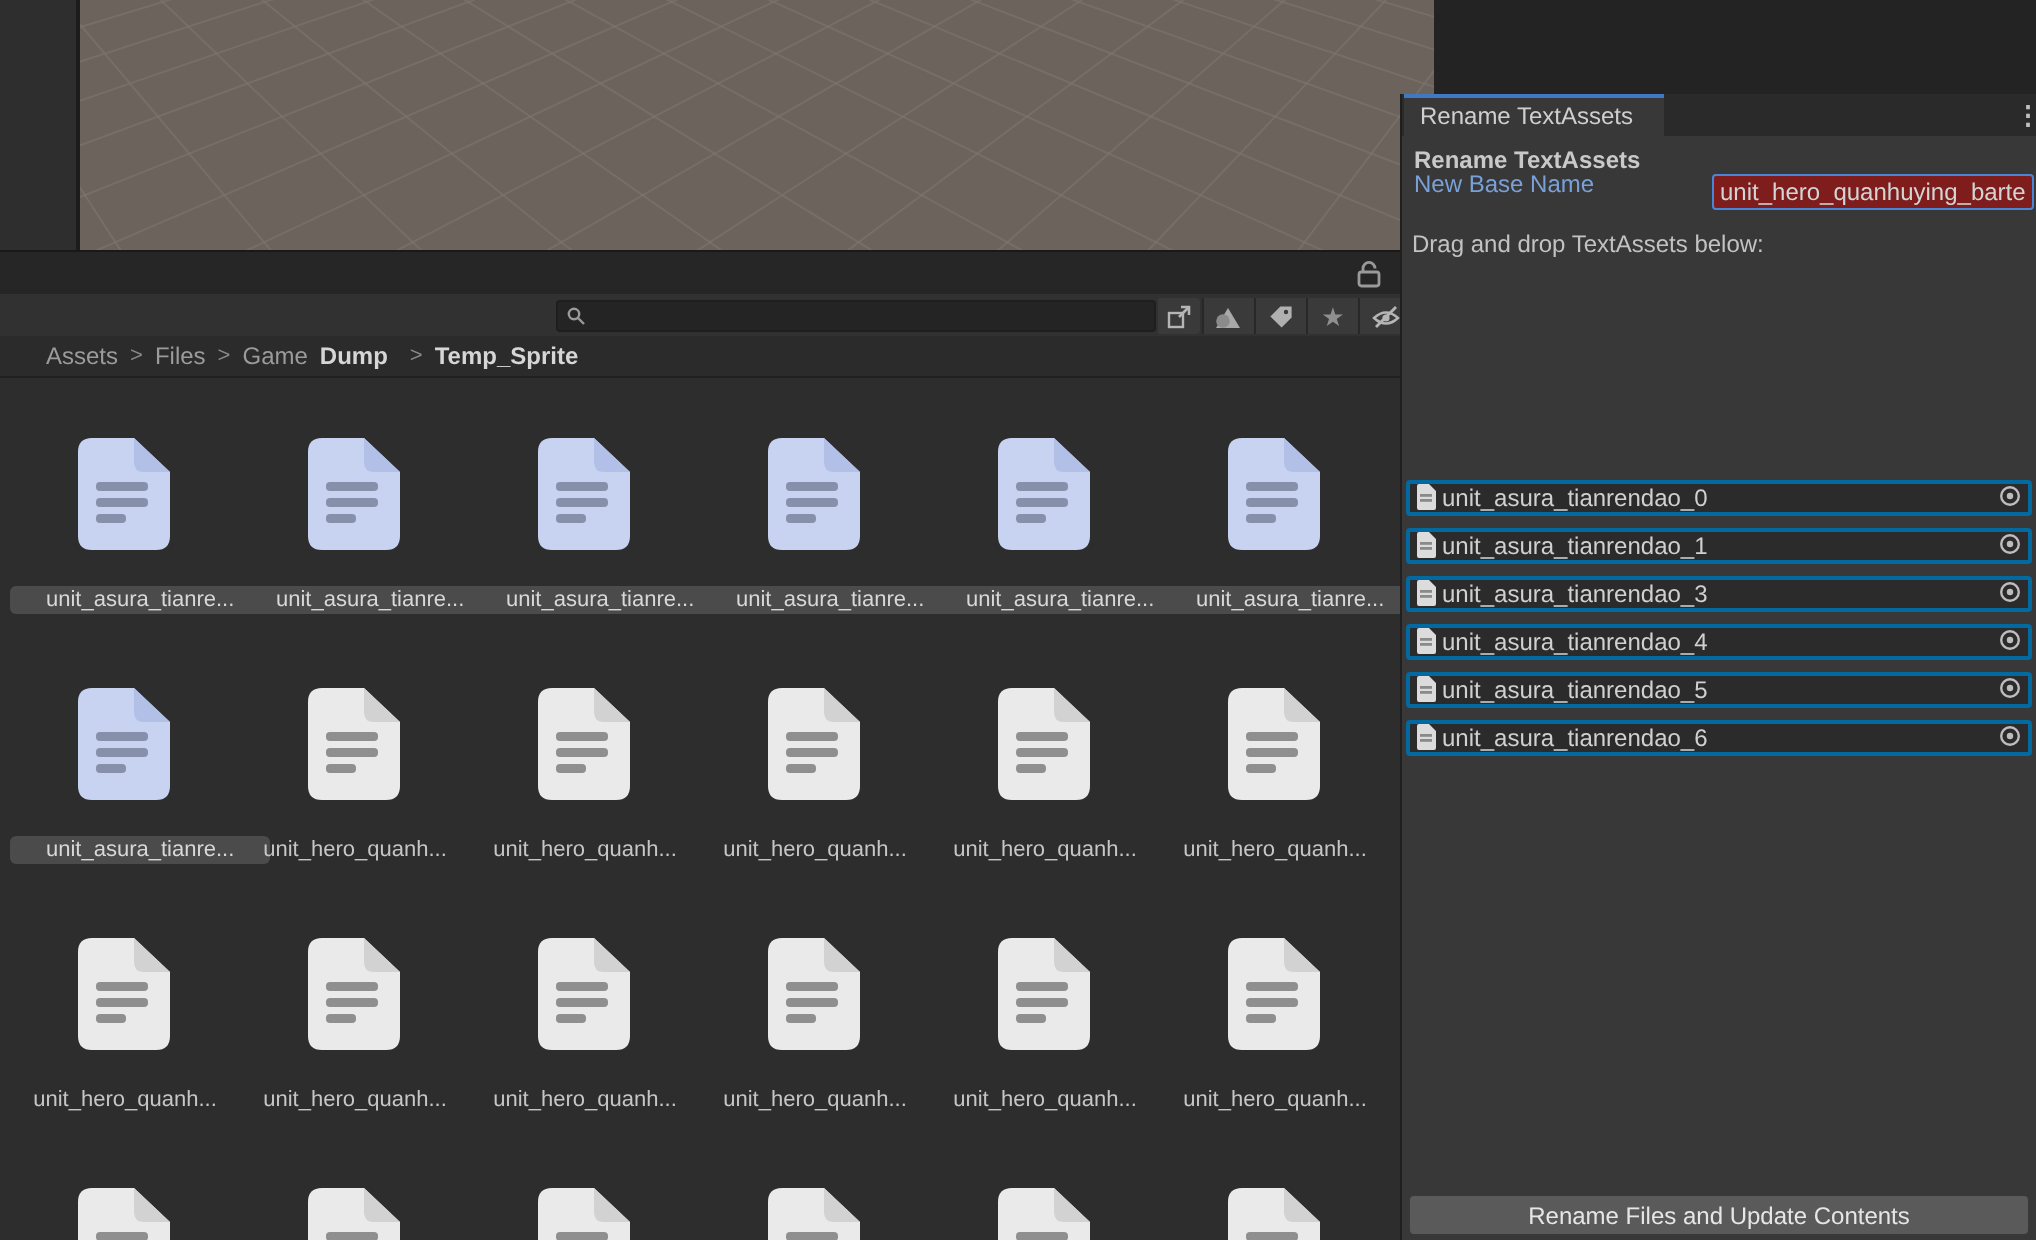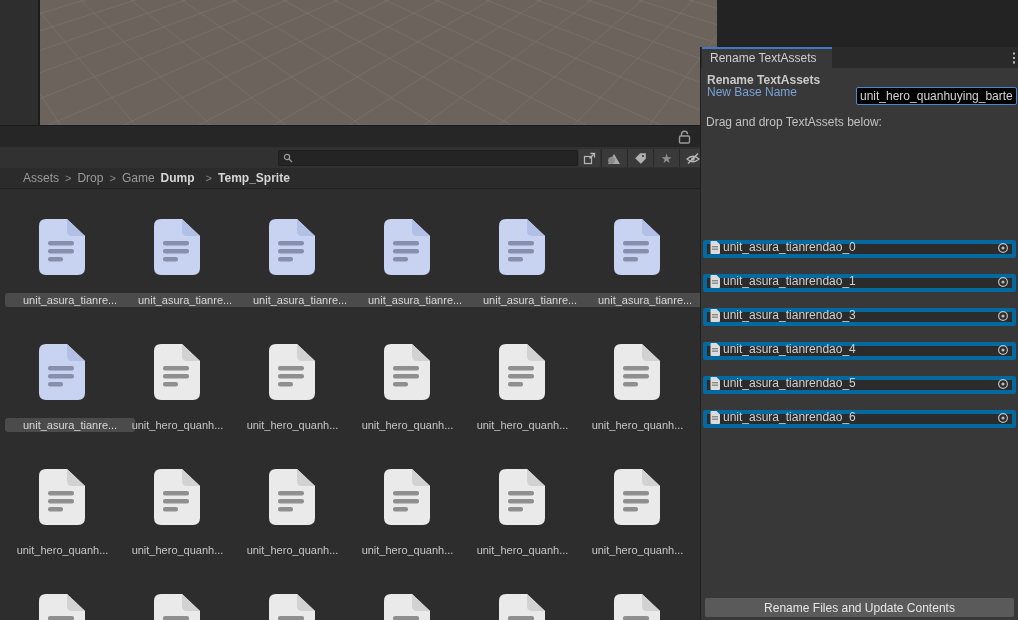--- a/index.html
+++ b/index.html
@@ -50,26 +50,26 @@
   #panel-tabbar{position:absolute;left:0;top:0;width:100%;height:21px;background:#2a2a2a;}
   #panel-tab{position:absolute;left:1px;top:0;width:130px;height:21px;background:#383838;border-top:2px solid #4178c2;box-sizing:border-box;cursor:pointer;}
   #panel-tab span{display:block;font-size:12px;color:#cfcfcf;padding-left:8px;line-height:18px;}
   .win-controls{position:absolute;right:4px;top:0;height:21px;display:flex;align-items:center;gap:7px;}
   .wc{color:#c0c0c0;font-size:12px;line-height:12px;cursor:pointer;display:inline-flex;align-items:center;justify-content:center;width:12px;height:12px;}
   .wc-kebab{font-weight:bold;font-size:13px;}
   .wc-max i{display:block;width:8px;height:8px;border:1px solid #c0c0c0;border-top-width:2px;}
   #panel-body{position:absolute;left:0;top:21px;width:100%;height:552px;}
   .p-header{position:absolute;left:6px;top:5px;font-size:12px;font-weight:bold;color:#c9c9c9;}
   .p-field-label{position:absolute;left:6px;top:17px;font-size:12px;color:#79a1d8;}
-  .base-input{position:absolute;left:155px;top:19px;width:161px;height:18px;box-sizing:border-box;background:#000000;border:1px solid #4a86d8;border-radius:2px;color:#d4d4d4;font-size:12px;font-family:"Liberation Sans",sans-serif;padding:0 3px;outline:none;}
+  .base-input{position:absolute;left:155px;top:19px;width:161px;height:18px;box-sizing:border-box;background:#7f1d1d;border:1px solid #4a86d8;border-radius:2px;color:#d4d4d4;font-size:12px;font-family:"Liberation Sans",sans-serif;padding:0 3px;outline:none;}
   .p-drag-label{position:absolute;left:5px;top:47px;font-size:12px;color:#c2c2c2;}
   #drop-zone{position:absolute;left:0;top:63px;width:317px;height:102px;background:#3f3f3f;border:1px solid #4a4a4a;box-sizing:border-box;cursor:pointer;}
   #drop-zone span{display:block;font-size:11px;color:#a5a5a5;padding:4px 0 0 7px;}
   #asset-list{position:absolute;left:2px;top:172px;width:313px;}
-  .a-row{position:relative;height:18px;margin-bottom:16px;background:#2b2b2b;border:4px solid #0369a1;border-radius:2px;box-sizing:border-box;display:flex;align-items:flex-end;cursor:pointer;}
+  .a-row{position:relative;height:18px;margin-bottom:6px;background:#2b2b2b;border:2px solid #0369a1;border-radius:2px;box-sizing:border-box;display:flex;align-items:flex-start;cursor:pointer;}
   .a-row .doc{margin-left:3px;display:flex;}
   .a-row .nm{flex:1;font-size:12px;color:#d0d0d0;margin-left:3px;white-space:nowrap;overflow:hidden;}
   .a-row .picker{margin-right:3px;display:flex;cursor:pointer;}
   #rename-button{position:absolute;left:3px;top:529px;width:311px;height:21px;background:#5a5a5a;border:1px solid #393939;border-radius:3px;color:#e6e6e6;font-size:12px;font-family:"Liberation Sans",sans-serif;cursor:pointer;}
 </style>
 </head>
 <body>
 
 <div id="root">
 
@@ -169,21 +169,21 @@
             <circle cx="8" cy="7" r="1.8" fill="#b5b5b5"></circle>
             <line x1="3" y1="11.5" x2="13" y2="1.5" stroke="#b5b5b5" stroke-width="1.4"></line>
           </svg>
         </span>
       </div>
     </div>
 
     <div id="crumb-bar">
         <span class="crumb">Assets</span>
         <span class="crumb-sep">&gt;</span>
-        <span class="crumb">Drop</span>
+        <span class="crumb">Files</span>
         <span class="crumb-sep">&gt;</span>
         <span class="crumb">Game</span>
         <span class="crumb crumb-bold">Dump</span>
         <span class="crumb-sep crumb-gap">&gt;</span>
         <span class="crumb crumb-bold">Temp_Sprite</span>
       </div>
     <div id="file-grid">
         <div class="g-cell"><span><svg width="46" height="56" viewBox="0 0 46 56">
               <path d="M7 0 H28 L46 17 V49 Q46 56 39 56 H7 Q0 56 0 49 V7 Q0 0 7 0 Z" fill="#c8d3f2"></path>
               <path d="M28 0 L46 17 H33 Q28 17 28 12 Z" fill="#b2bfe6"></path>

